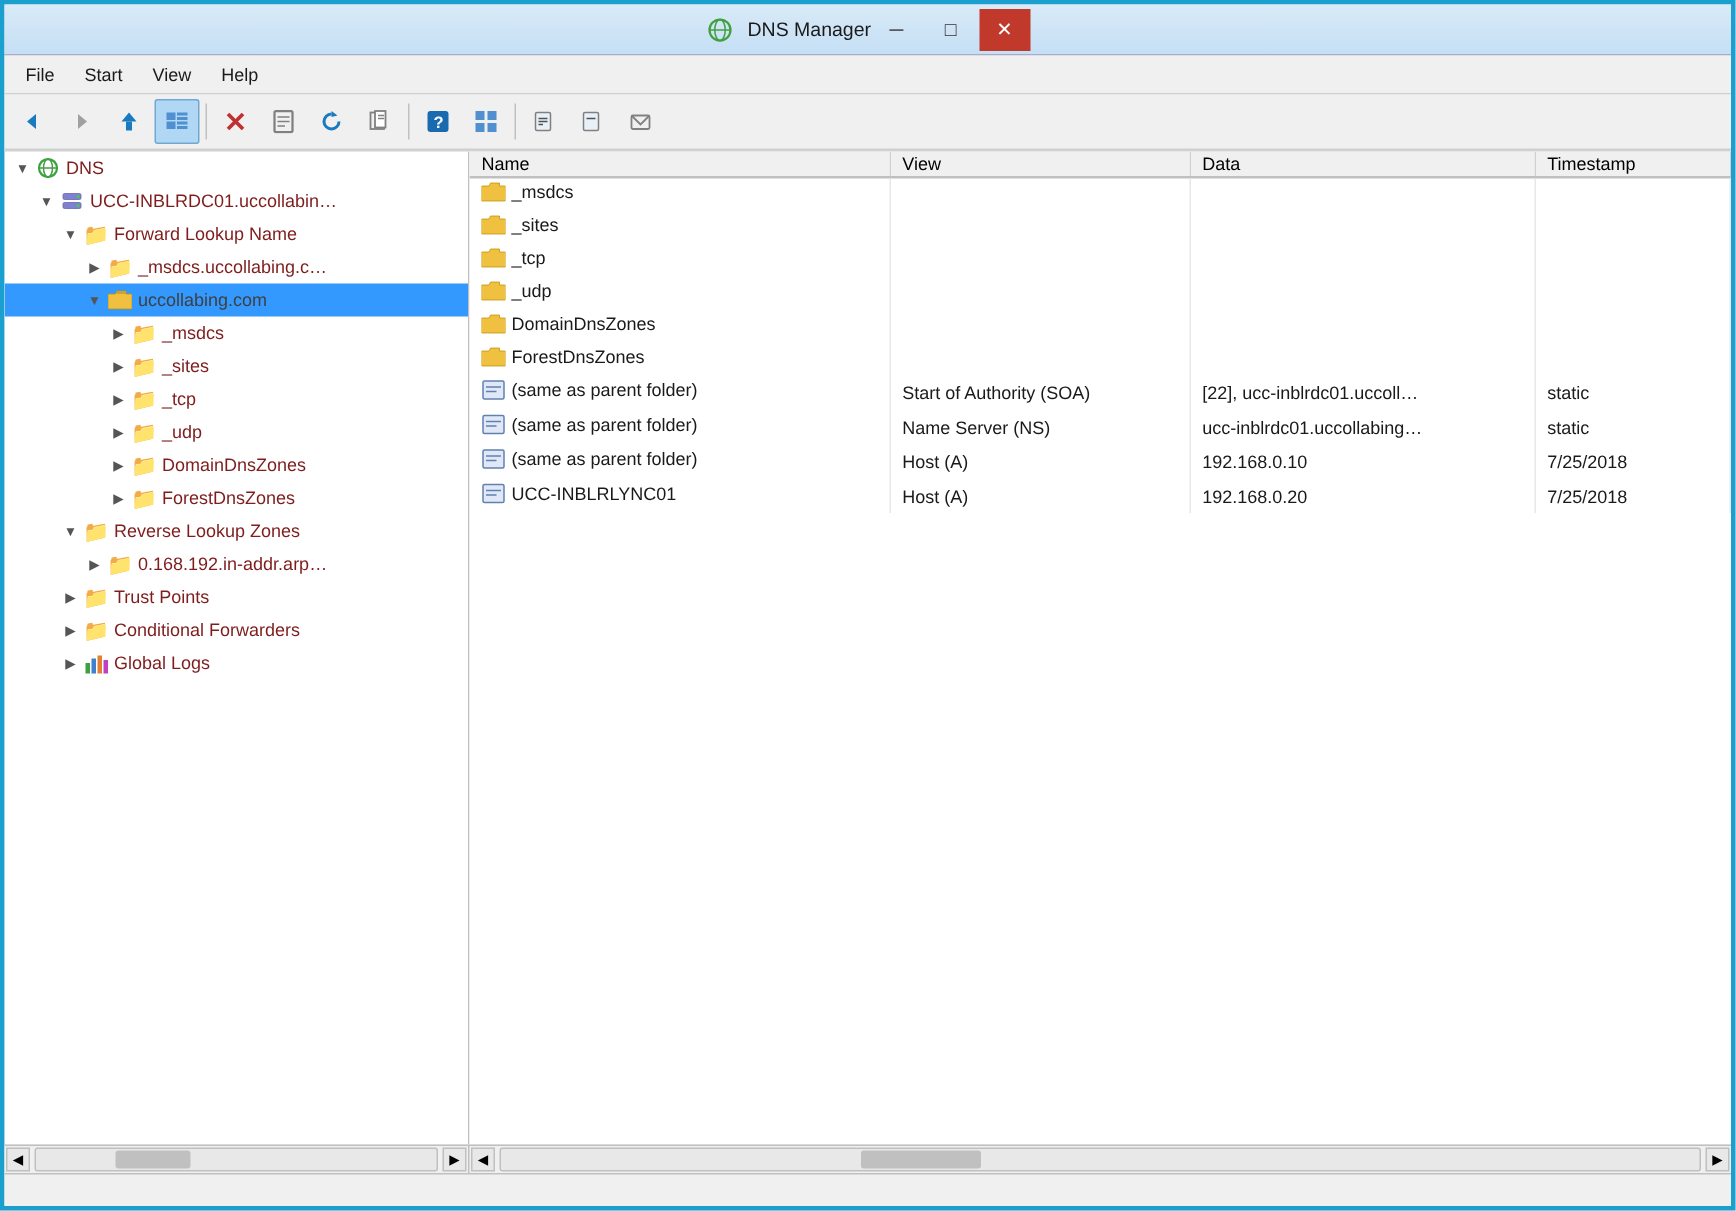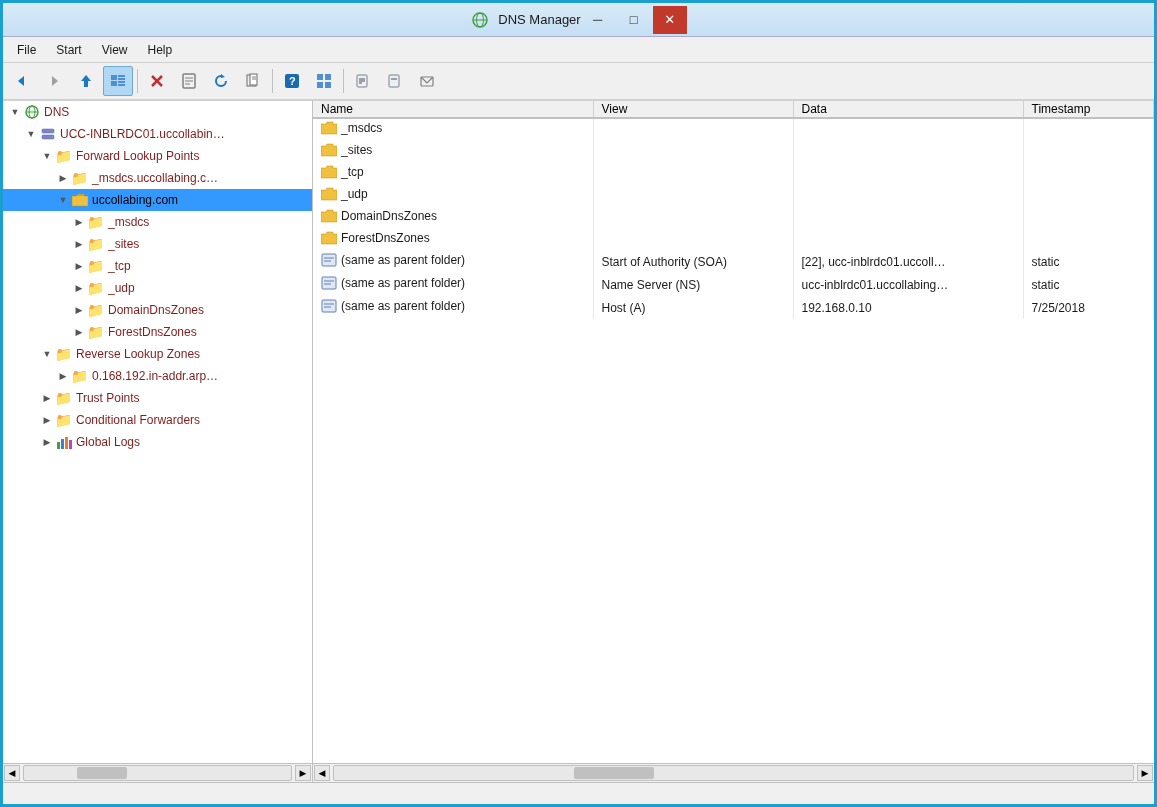--- a/index.html
+++ b/index.html
@@ -144,21 +144,21 @@
 
     .tree-item {
       display: flex;
       align-items: center;
       height: 22px;
       cursor: pointer;
       white-space: nowrap;
       user-select: none;
     }
     .tree-item.selected { background: #3399ff; color: white; }
-    .tree-item.selected .tree-label { color: #000000; }
+    .tree-item.selected .tree-label { color: #404040; }
     .tree-toggle {
       width: 16px;
       height: 16px;
       display: inline-flex;
       align-items: center;
       justify-content: center;
       font-size: 9px;
       color: #555;
     }
 
@@ -448,21 +448,21 @@
             <circle cx="12" cy="5" r="1" fill="#40d040"></circle>
             <circle cx="12" cy="11" r="1" fill="#40d040"></circle>
           </svg>
         </span>
         <span class="tree-label">UCC-INBLRDC01.uccollabin…</span>
       </div>
 
       <div class="tree-item" style="padding-left:36px;">
         <span class="tree-toggle">▼</span>
         <span class="tree-icon folder-icon">📁</span>
-        <span class="tree-label">Forward Lookup Points</span>
+        <span class="tree-label">Forward Lookup Name</span>
       </div>
 
       <div class="tree-item" style="padding-left:52px;">
         <span class="tree-toggle">▶</span>
         <span class="tree-icon folder-icon">📁</span>
         <span class="tree-label">_msdcs.uccollabing.c…</span>
       </div>
 
       <div class="tree-item selected" style="padding-left:52px;">
         <span class="tree-toggle">▼</span>
@@ -679,20 +679,35 @@
                   <line x1="3" y1="6" x2="13" y2="6" stroke="#6080b0" stroke-width="1"></line>
                   <line x1="3" y1="9" x2="10" y2="9" stroke="#6080b0" stroke-width="1"></line>
                 </svg>
                 (same as parent folder)
               </span>
             </td>
             <td>Host (A)</td>
             <td>192.168.0.10</td>
             <td>7/25/2018</td>
           </tr>
+          <tr class="table-row">
+            <td>
+              <span class="row-icon">
+                <svg width="16" height="16" viewBox="0 0 16 16" style="flex-shrink:0">
+                  <rect x="1" y="2" width="14" height="12" rx="1" fill="#e0e8f8" stroke="#6080b0" stroke-width="1"></rect>
+                  <line x1="3" y1="6" x2="13" y2="6" stroke="#6080b0" stroke-width="1"></line>
+                  <line x1="3" y1="9" x2="10" y2="9" stroke="#6080b0" stroke-width="1"></line>
+                </svg>
+                UCC-INBLRLYNC01
+              </span>
+            </td>
+            <td>Host (A)</td>
+            <td>192.168.0.20</td>
+            <td>7/25/2018</td>
+          </tr>
         </tbody>
       </table>
     </div>
   </div>
 
   <div class="bottom-scrollbar">
     <div class="left-scroll-area">
       <div class="scroll-btn">◀</div>
       <div class="hscroll">
         <div class="hscroll-thumb" style="left:20%; width:50px;"></div>

